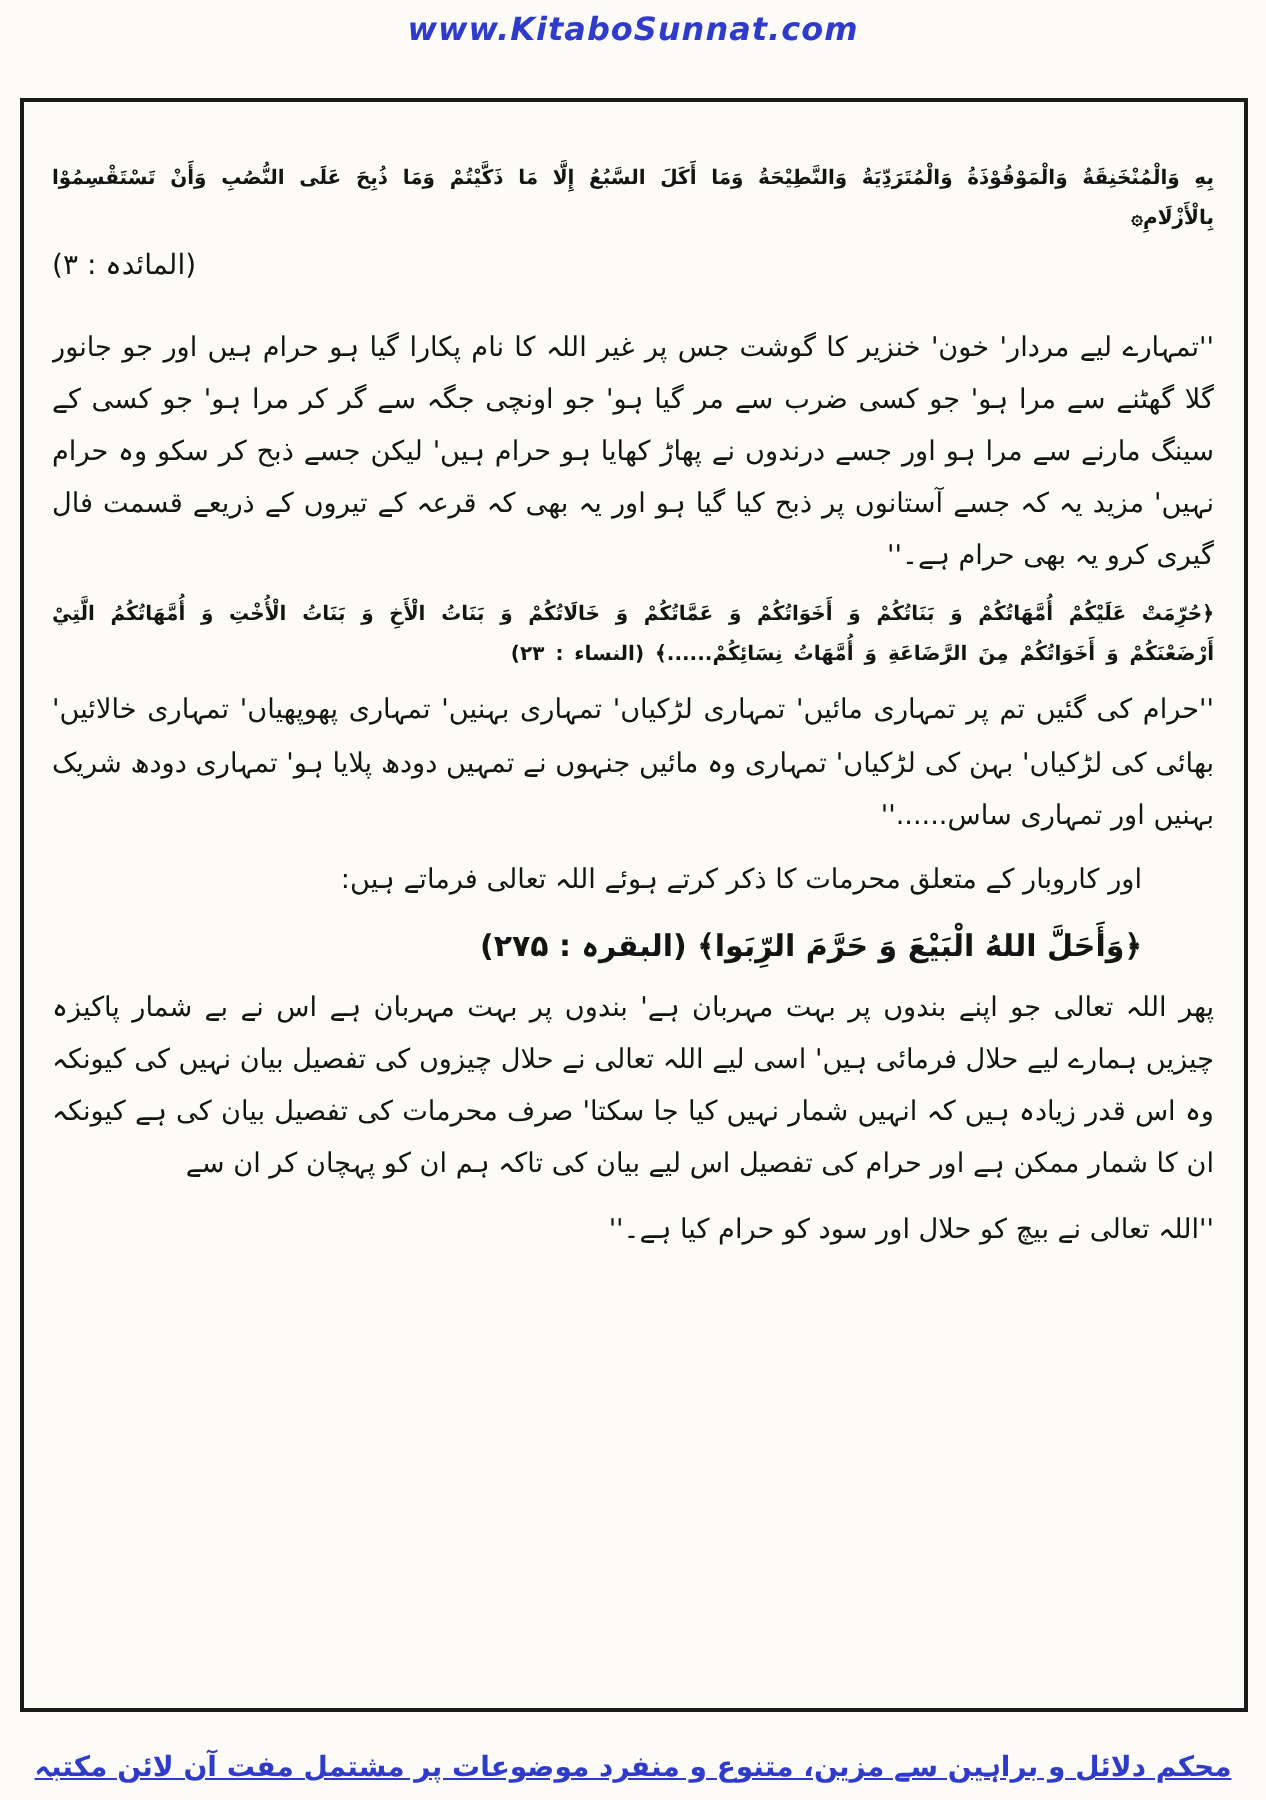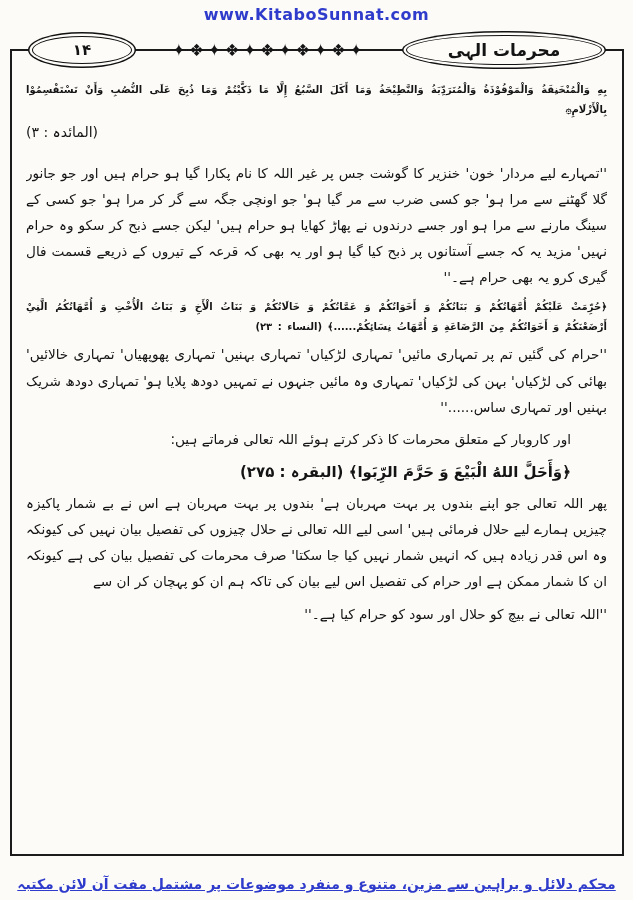--- a/index.html
+++ b/index.html
@@ -17,20 +17,21 @@
     direction:rtl;
     color:#141414;
   }
   
   .site-url{
     position:absolute;top:5px;left:0;width:100%;
     text-align:center;
     direction:ltr;
     font-size:16px;font-weight:bold;letter-spacing:.5px;
     color:#2f3bcb;
+    font-style:italic;
   }
   
   .frame{
     position:absolute;left:10px;right:9px;top:49px;bottom:44px;
     border:2px solid #1b1b1b;
   }
   
   .header-band{
     position:absolute;top:33px;left:10px;right:9px;height:34px;
     display:flex;flex-direction:row;align-items:center;
@@ -109,29 +110,20 @@
 </style>
 </head>
 <body>
 
 <div class="page">
 
   <div class="site-url">www.KitaboSunnat.com</div>
 
   <div class="frame"></div>
 
-  <div class="header-band">
-    <div class="lens lens-page">
-      <span>۱۴</span>
-    </div>
-    <div class="ornament">✦❖✦❖✦❖✦❖✦❖✦</div>
-    <div class="lens lens-title">
-      <span>محرمات الہی</span>
-    </div>
-  </div>
 
   <div class="content">
     <p class="arabic">بِهِ وَالْمُنْخَنِقَةُ وَالْمَوْقُوْذَةُ وَالْمُتَرَدِّيَةُ وَالنَّطِيْحَةُ وَمَا أَكَلَ السَّبُعُ إِلَّا مَا ذَكَّيْتُمْ وَمَا ذُبِحَ عَلَى النُّصُبِ وَأَنْ تَسْتَقْسِمُوْا بِالْأَزْلَامِ۞</p>
     <p class="ref">(المائدہ : ۳)</p>
     <p class="urdu">''تمہارے لیے مردار' خون' خنزیر کا گوشت جس پر غیر اللہ کا نام پکارا گیا ہو حرام ہیں اور جو جانور گلا گھٹنے سے مرا ہو' جو کسی ضرب سے مر گیا ہو' جو اونچی جگہ سے گر کر مرا ہو' جو کسی کے سینگ مارنے سے مرا ہو اور جسے درندوں نے پھاڑ کھایا ہو حرام ہیں' لیکن جسے ذبح کر سکو وہ حرام نہیں' مزید یہ کہ جسے آستانوں پر ذبح کیا گیا ہو اور یہ بھی کہ قرعہ کے تیروں کے ذریعے قسمت فال گیری کرو یہ بھی حرام ہے۔''</p>
     <p class="arabic">﴿حُرِّمَتْ عَلَيْكُمْ أُمَّهَاتُكُمْ وَ بَنَاتُكُمْ وَ أَخَوَاتُكُمْ وَ عَمَّاتُكُمْ وَ خَالَاتُكُمْ وَ بَنَاتُ الْأَخِ وَ بَنَاتُ الْأُخْتِ وَ أُمَّهَاتُكُمُ الَّتِيْ أَرْضَعْنَكُمْ وَ أَخَوَاتُكُمْ مِنَ الرَّضَاعَةِ وَ أُمَّهَاتُ نِسَائِكُمْ......﴾ (النساء : ۲۳)</p>
     <p class="urdu">''حرام کی گئیں تم پر تمہاری مائیں' تمہاری لڑکیاں' تمہاری بہنیں' تمہاری پھوپھیاں' تمہاری خالائیں' بھائی کی لڑکیاں' بہن کی لڑکیاں' تمہاری وہ مائیں جنہوں نے تمہیں دودھ پلایا ہو' تمہاری دودھ شریک بہنیں اور تمہاری ساس......''</p>
     <p class="lead">اور کاروبار کے متعلق محرمات کا ذکر کرتے ہوئے اللہ تعالی فرماتے ہیں:</p>
     <p class="inline-verse">﴿وَأَحَلَّ اللهُ الْبَيْعَ وَ حَرَّمَ الرِّبَوا﴾ (البقرہ : ۲۷۵)</p>
     <p class="urdu">پھر اللہ تعالی جو اپنے بندوں پر بہت مہربان ہے' بندوں پر بہت مہربان ہے اس نے بے شمار پاکیزہ چیزیں ہمارے لیے حلال فرمائی ہیں' اسی لیے اللہ تعالی نے حلال چیزوں کی تفصیل بیان نہیں کی کیونکہ وہ اس قدر زیادہ ہیں کہ انہیں شمار نہیں کیا جا سکتا' صرف محرمات کی تفصیل بیان کی ہے کیونکہ ان کا شمار ممکن ہے اور حرام کی تفصیل اس لیے بیان کی تاکہ ہم ان کو پہچان کر ان سے</p>

